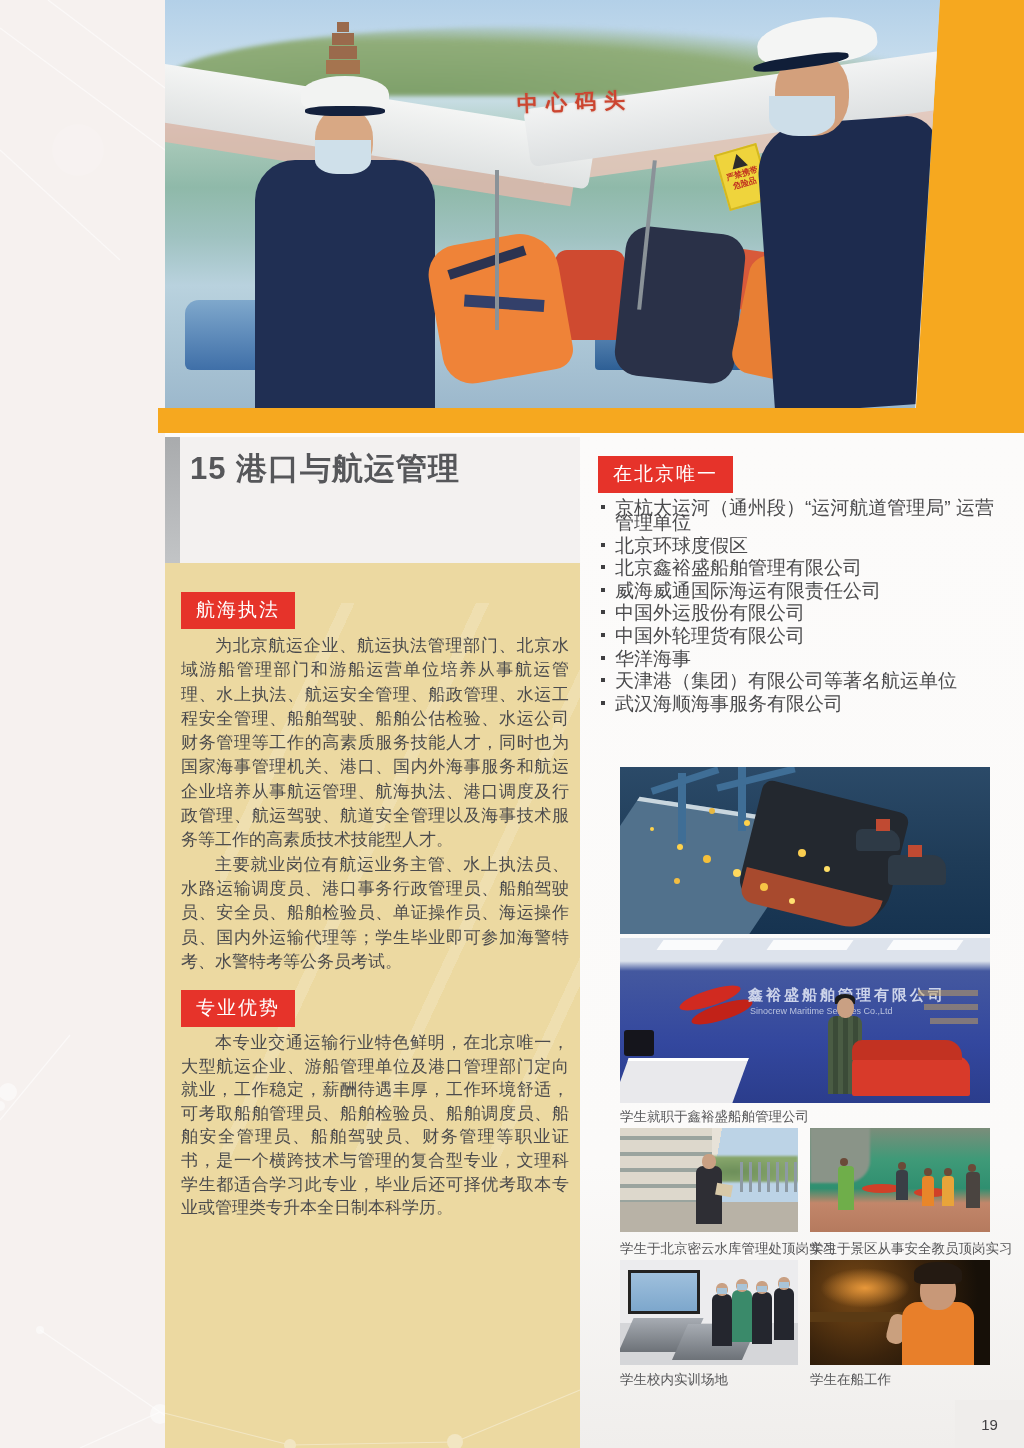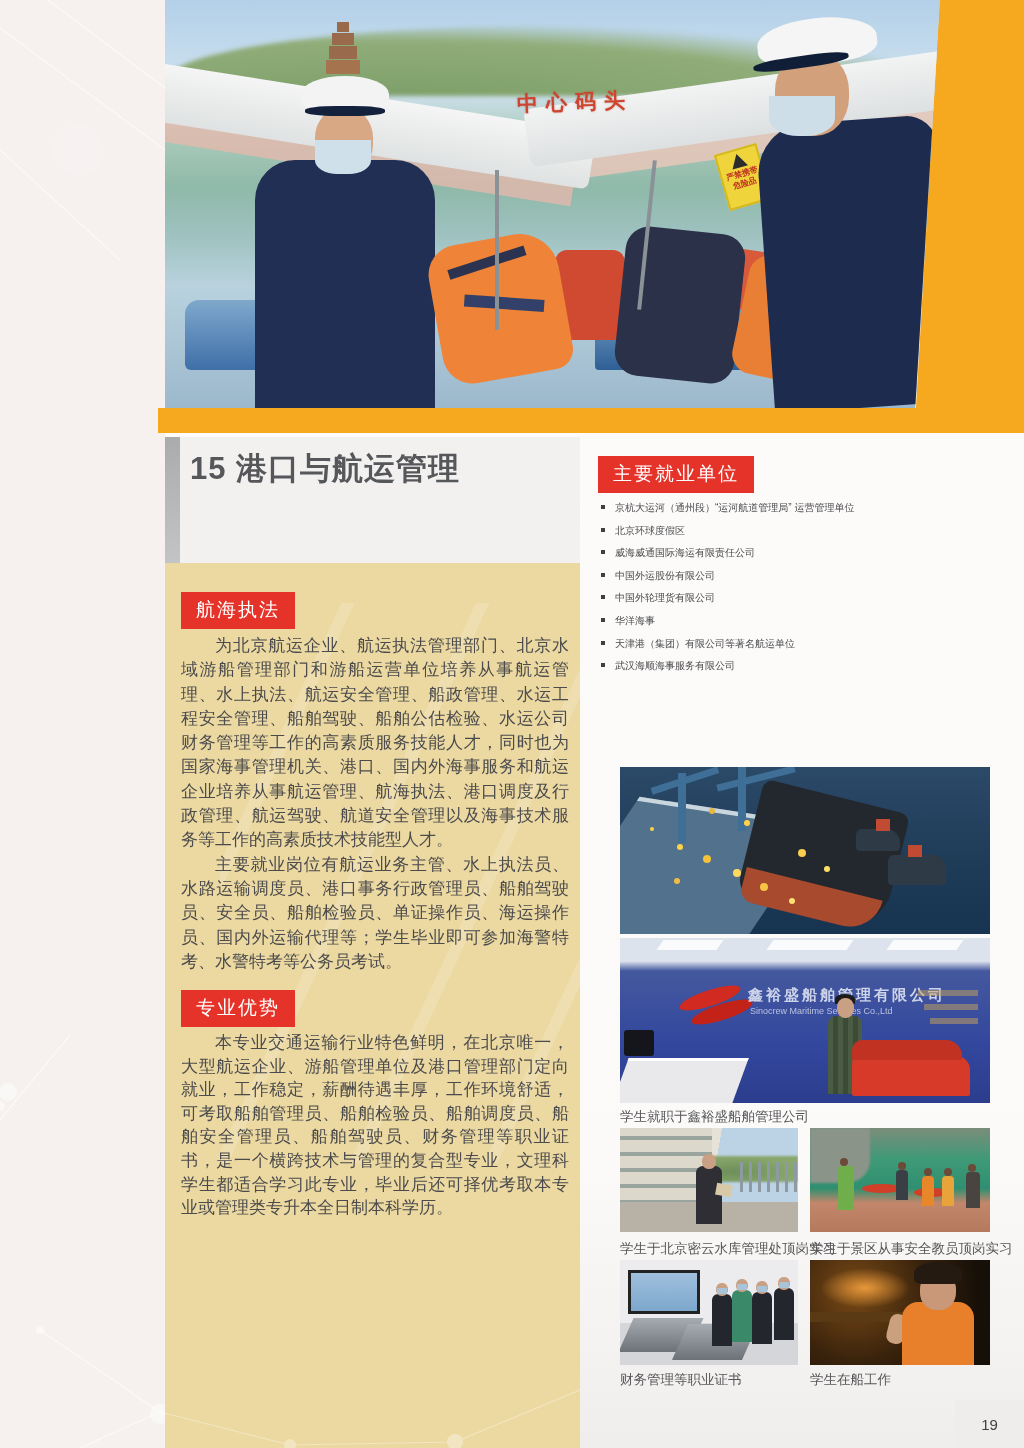--- a/index.html
+++ b/index.html
@@ -76,21 +76,21 @@
   .tan-panel .sheen{position:absolute;right:-60px;top:40px;width:420px;height:560px;
      background:repeating-linear-gradient(115deg,rgba(255,255,255,0) 0 110px,rgba(255,255,255,.16) 110px 122px);}
   .red-tag{background:#e6332a;color:#ffffff;font-family:"DejaVu Serif","Liberation Serif",serif;
      font-size:19px;padding:5px 15px 6px;display:inline-block;z-index:5;letter-spacing:2px;}
   .body-text{width:388px;z-index:5;}
   .body-text p{margin:0;text-indent:2em;font-size:17px;line-height:24.3px;text-align:justify;color:#4b4b4d;}
   .adv-text p{line-height:23.6px;}
 
   
   .employers-list{left:600px;top:500px;width:400px;z-index:5;margin:0;padding:0;list-style:none;}
-  .employers-list li{position:relative;padding-left:15px;margin-bottom:7.6px;font-size:10px;line-height:15px;color:#4a4a4c;}
+  .employers-list li{position:relative;padding-left:15px;margin-bottom:7.6px;font-size:19px;line-height:15px;color:#4a4a4c;}
   .employers-list li::before{content:"";position:absolute;left:1px;top:5px;width:4px;height:4px;background:#3f3f41;}
 
   .photo{z-index:5;overflow:hidden;}
   .caption{z-index:5;font-size:13.5px;color:#565658;}
 
   
   .port{left:620px;top:767px;width:370px;height:167px;background:linear-gradient(180deg,#2b4a68 0%,#1f3c58 55%,#163350 100%);}
   .port .pier{position:absolute;left:-40px;bottom:-30px;width:200px;height:150px;background:#51718c;
      transform:skewX(-28deg) rotate(8deg);border-top:4px solid #c9d6de;}
   .port .crane{position:absolute;background:#3f6e96;}
@@ -236,25 +236,26 @@
   <div class="abs body-text" style="left:181px;top:634px;">
     <p>为北京航运企业、航运执法管理部门、北京水域游船管理部门和游船运营单位培养从事航运管理、水上执法、航运安全管理、船政管理、水运工程安全管理、船舶驾驶、船舶公估检验、水运公司财务管理等工作的高素质服务技能人才，同时也为国家海事管理机关、港口、国内外海事服务和航运企业培养从事航运管理、航海执法、港口调度及行政管理、航运驾驶、航道安全管理以及海事技术服务等工作的高素质技术技能型人才。</p>
     <p>主要就业岗位有航运业务主管、水上执法员、水路运输调度员、港口事务行政管理员、船舶驾驶员、安全员、船舶检验员、单证操作员、海运操作员、国内外运输代理等；学生毕业即可参加海警特考、水警特考等公务员考试。</p>
   </div>
 
   <div class="abs red-tag" style="left:181px;top:990px;">专业优势</div>
   <div class="abs body-text adv-text" style="left:181px;top:1031px;">
     <p>本专业交通运输行业特色鲜明，在北京唯一，大型航运企业、游船管理单位及港口管理部门定向就业，工作稳定，薪酬待遇丰厚，工作环境舒适，可考取船舶管理员、船舶检验员、船舶调度员、船舶安全管理员、船舶驾驶员、财务管理等职业证书，是一个横跨技术与管理的复合型专业，文理科学生都适合学习此专业，毕业后还可择优考取本专业或管理类专升本全日制本科学历。</p>
   </div>
 
-  <div class="abs red-tag" style="left:598px;top:456px;">主要就业单位</div>
+  <div class="abs red-tag" style="left:598px;top:456px;">在北京唯一</div>
 
   <ul class="abs employers-list">
     <li>京杭大运河（通州段）“运河航道管理局” 运营管理单位</li>
     <li>北京环球度假区</li>
+    <li>北京鑫裕盛船舶管理有限公司</li>
     <li>威海威通国际海运有限责任公司</li>
     <li>中国外运股份有限公司</li>
     <li>中国外轮理货有限公司</li>
     <li>华洋海事</li>
     <li>天津港（集团）有限公司等著名航运单位</li>
     <li>武汉海顺海事服务有限公司</li>
   </ul>
 
   <div class="abs photo port">
     <div class="pier"></div>
@@ -350,21 +351,21 @@
       </div>
   </div>
   <div class="abs photo ph-d">
     <div class="glow"></div>
     <div class="deck"></div>
     <div class="thumb"></div>
     <div class="suit"></div>
     <div class="head"></div>
     <div class="hair"></div>
   </div>
-  <div class="abs caption" style="left:620px;top:1371px;">财务管理等职业证书</div>
+  <div class="abs caption" style="left:620px;top:1371px;">学生校内实训场地</div>
   <div class="abs caption" style="left:810px;top:1371px;">学生在船工作</div>
 
   <svg class="abs net2" width="600" height="118">
     <g stroke="#ffffff" stroke-width="1.2" fill="none">
       <line x1="160" y1="82" x2="290" y2="115"></line>
       <line x1="290" y1="115" x2="455" y2="112"></line>
       <line x1="455" y1="112" x2="580" y2="60"></line>
     </g>
     <g fill="#ffffff">
       <circle cx="290" cy="115" r="6"></circle>

